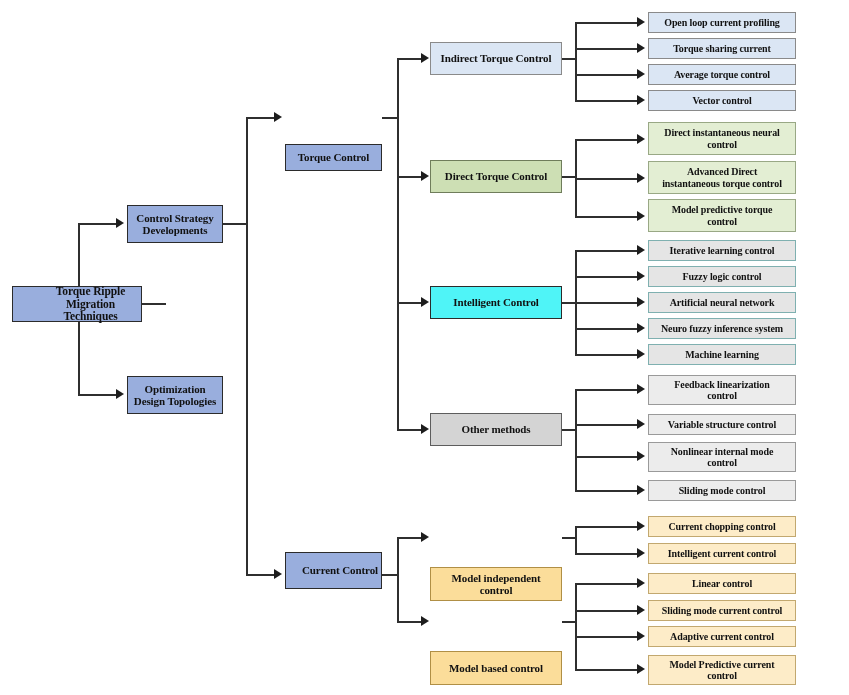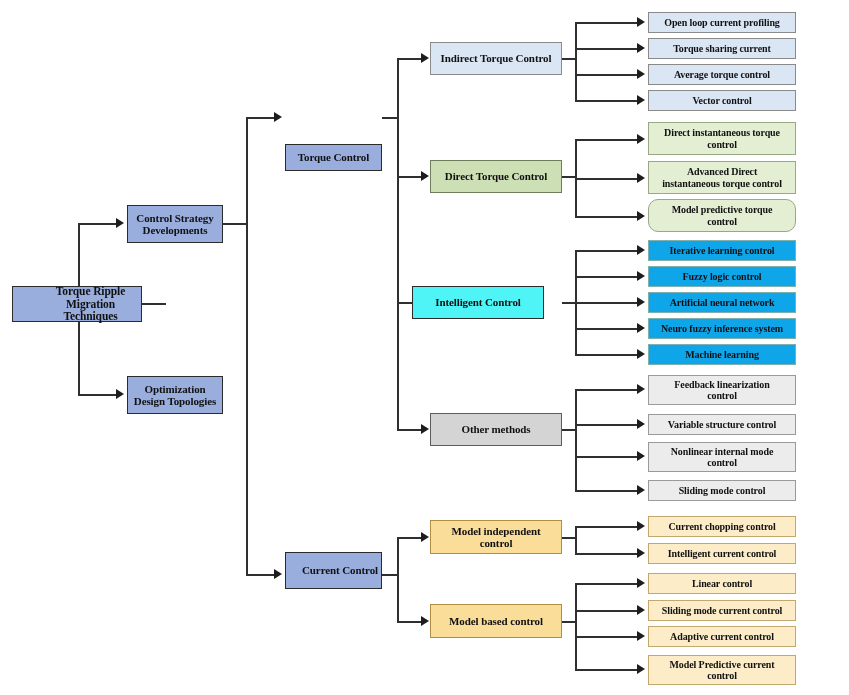--- a/index.html
+++ b/index.html
@@ -32,24 +32,24 @@
     padding: 1px 3px;
     letter-spacing: -0.1px;
   }
   
   .c-root   { background: #99aedd; border-color: #2b2b2b; }
   .c-blue   { background: #99aedd; border-color: #2b2b2b; }
   .c-lblue  { background: #dbe6f4; border-color: #8a8a8a; }
   .c-green  { background: #cddfb4; border-color: #6f7d5b; }
   .c-lgreen { background: #e3eed3; border-color: #99a885; }
   .c-cyan   { background: #4ff4f7; border-color: #2b2b2b; }
-  .c-lcyan  { background: #0ea5e9; border-color: #7fb0b0; }
+  .c-lcyan  { background: #e5e5e5; border-color: #7fb0b0; }
   .c-gray   { background: #d4d4d4; border-color: #5d5d5d; }
   .c-lgray  { background: #ececec; border-color: #9a9a9a; }
-  .c-amber  { background: #fbdd9a; border-color: #b08f45; }
+  .c-amber  { background: #fbdd9a; border-color: #b08f45; margin-top: 47px; }
   .c-lamber { background: #fdecc8; border-color: #c2a86f; }
 
   .lvl1 { font-size: 11.5px; }
   .lvl2 { font-size: 11px; }
   .lvl3 { font-size: 11px; }
   .leaf { font-size: 10px; }
 
   
   .hline, .vline {
     position: absolute;
@@ -183,45 +183,45 @@
   </div>
 
   <div class="node c-blue lvl3" style="left:285px; top:104px; width:97px; height:27px;margin-top:40px;">Torque Control</div>
 
   <div class="node c-blue lvl3" style="left:285px; top:552px; width:97px; height:37px;padding-left:16px;">Current Control</div>
 
   <div class="node c-lblue lvl3" style="left:430px; top:42px; width:132px; height:33px;">Indirect Torque Control</div>
 
   <div class="node c-green lvl3" style="left:430px; top:160px; width:132px; height:33px;">Direct Torque Control</div>
 
-  <div class="node c-cyan lvl3" style="left:412px; top:286px; width:132px; height:33px;">Intelligent Control</div>
+  <div class="node c-cyan lvl3" style="left:430px; top:286px; width:132px; height:33px;">Intelligent Control</div>
 
   <div class="node c-gray lvl3" style="left:430px; top:413px; width:132px; height:33px;">Other methods</div>
 
   <div class="node c-amber lvl3" style="left:430px; top:520px; width:132px; height:34px; flex-direction:column;">
     <span>Model independent</span>
     <span>control</span>
   </div>
 
   <div class="node c-amber lvl3" style="left:430px; top:604px; width:132px; height:34px;">Model based control</div>
 
   <div class="node c-lblue leaf" style="left:648px; top:12px; width:148px; height:21px;">Open loop current profiling</div>
   <div class="node c-lblue leaf" style="left:648px; top:38px; width:148px; height:21px;">Torque sharing current</div>
   <div class="node c-lblue leaf" style="left:648px; top:64px; width:148px; height:21px;">Average torque control</div>
   <div class="node c-lblue leaf" style="left:648px; top:90px; width:148px; height:21px;">Vector control</div>
 
   <div class="node c-lgreen leaf" style="left:648px; top:122px; width:148px; height:33px; flex-direction:column;">
-    <span>Direct instantaneous torque</span>
+    <span>Direct instantaneous neural</span>
     <span>control</span>
   </div>
   <div class="node c-lgreen leaf" style="left:648px; top:161px; width:148px; height:33px; flex-direction:column;">
     <span>Advanced Direct</span>
     <span>instantaneous torque control</span>
   </div>
-  <div class="node c-lgreen leaf" style="left:648px; top:199px; width:148px; height:33px; flex-direction:column;border-radius:10px;">
+  <div class="node c-lgreen leaf" style="left:648px; top:199px; width:148px; height:33px; flex-direction:column;">
     <span>Model predictive torque</span>
     <span>control</span>
   </div>
 
   <div class="node c-lcyan leaf" style="left:648px; top:240px; width:148px; height:21px;">Iterative  learning control</div>
   <div class="node c-lcyan leaf" style="left:648px; top:266px; width:148px; height:21px;">Fuzzy logic control</div>
   <div class="node c-lcyan leaf" style="left:648px; top:292px; width:148px; height:21px;">Artificial neural network</div>
   <div class="node c-lcyan leaf" style="left:648px; top:318px; width:148px; height:21px;">Neuro fuzzy inference system</div>
   <div class="node c-lcyan leaf" style="left:648px; top:344px; width:148px; height:21px;">Machine learning</div>
 

